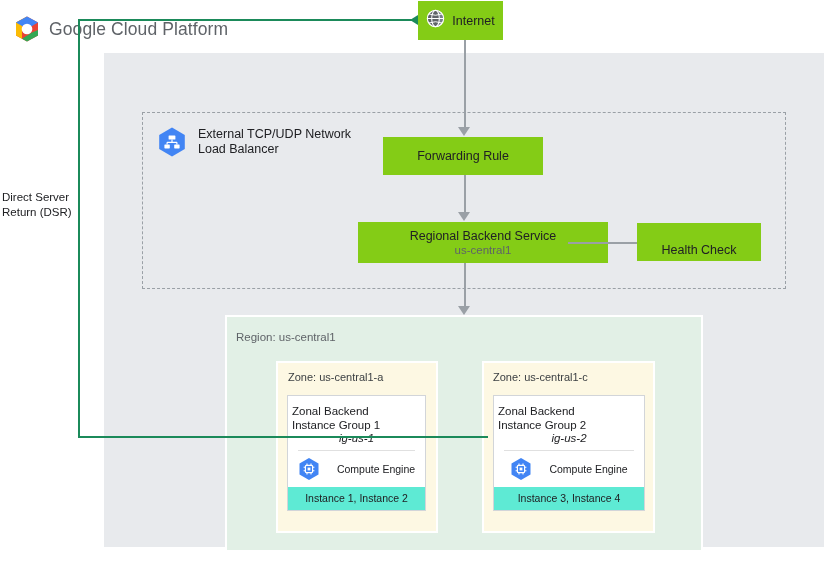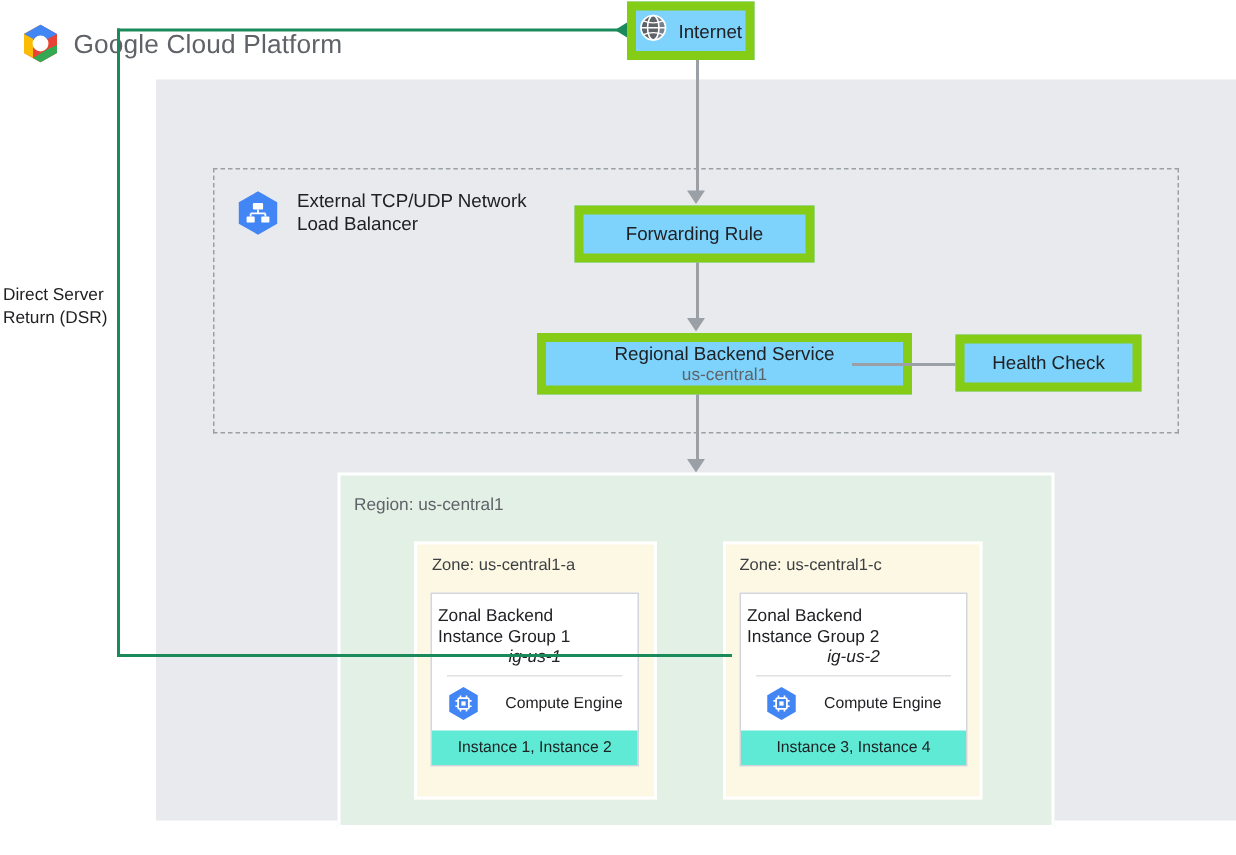--- a/index.html
+++ b/index.html
@@ -16,22 +16,22 @@
     width: 824px;
     height: 570px;
     background: #ffffff;
     overflow: hidden;
   }
 
   
   .abs { position: absolute; }
 
   .wbox {
-    background: #7dd3fc;
-    border: 6px solid #84cc16;
+    background: #84cc16;
+    border: 4px solid #84cc16;
     box-sizing: border-box;
     display: flex;
     flex-direction: column;
     align-items: center;
     justify-content: center;
     color: #202124;
   }
 
   .line-v, .line-h {
     background: #9aa0a6;
@@ -120,20 +120,21 @@
     gap: 1px;
   }
   #backend-service .sub {
     font-size: 11.5px;
     color: #5f6368;
   }
   #health-check {
     left: 637px; top: 223px;
     width: 124px; height: 38px;
     font-size: 12.5px;
+    justify-content: flex-end;
   }
 
   
   #region-box {
     left: 225px; top: 315px;
     width: 478px; height: 237px;
     background: #e2f0e6;
     border: 2px solid #ffffff;
     box-sizing: border-box;
   }

